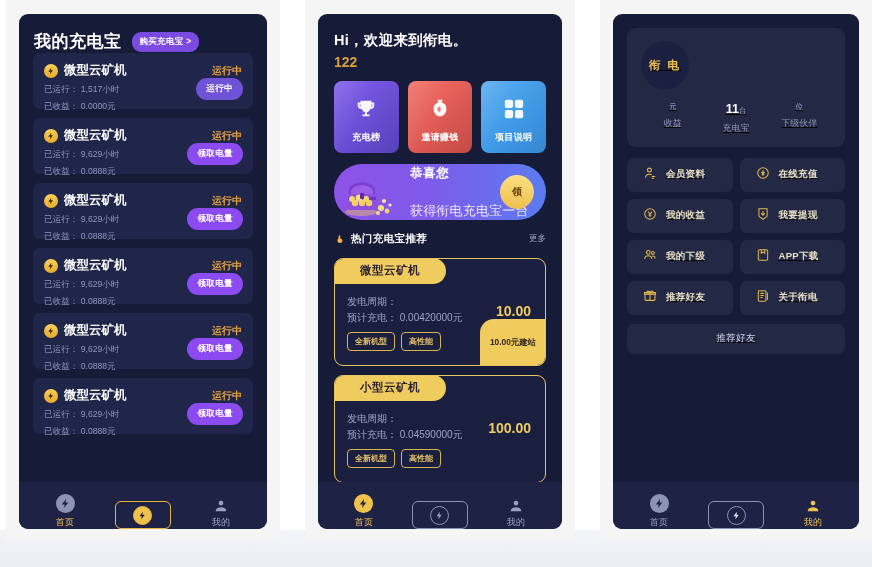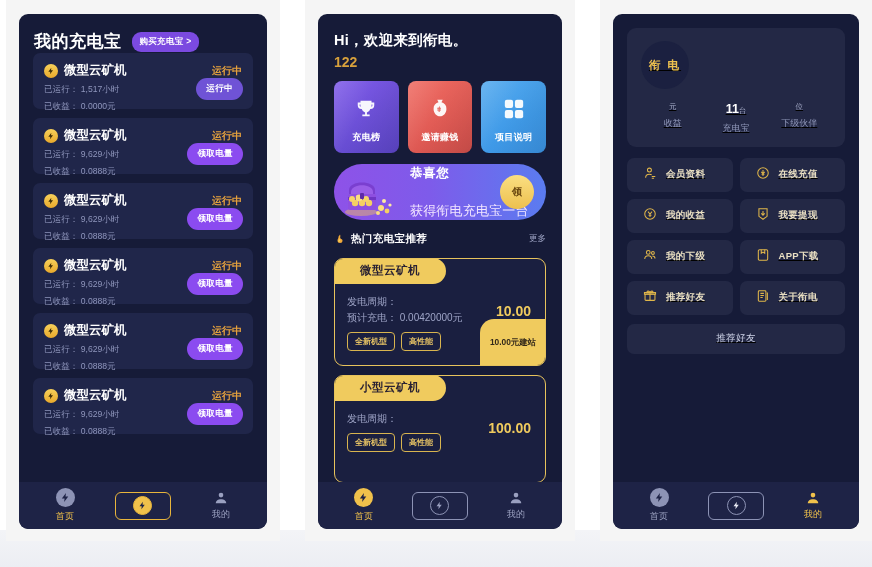--- a/index.html
+++ b/index.html
@@ -32,21 +32,21 @@
     border-radius:9px;
     position:relative;
     overflow:hidden;
     box-sizing:border-box;
   }
   
   .tabbar{
     position:absolute;left:0;right:0;bottom:0;height:47px;
     background:#1e2346;
     border-radius:0 0 9px 9px;
-    display:flex;align-items:center;justify-content:space-between;
+    display:flex;align-items:flex-end;justify-content:space-between;
     padding:0 20px;box-sizing:border-box;
   }
   .tab{display:flex;flex-direction:column;align-items:center;gap:3px;width:52px;}
   .tab .tlabel{font-size:9px;color:#9aa0c0;letter-spacing:.3px;}
   .tab.active .tlabel{color:#f0c14b;}
   .tab-center{
     width:54px;height:26px;border:1.4px solid #8d93b5;border-radius:6px;
     display:flex;align-items:center;justify-content:center;
   }
   .tab-center.gold{border-color:#e8b53c;}
@@ -425,20 +425,21 @@
                 <span class="ptag">高性能</span>
       </div>
     </div>
     <div class="pprice">10.00</div>
     <div class="prod-foot">10.00元建站</div>
   </div>
   <div class="prod">
     <div class="prod-tab">小型云矿机</div>
     <div class="prod-body">
       <div class="pline">发电周期：</div>
+      <div class="pline">预计充电： 0.04590000元</div>
       <div class="ptags">
         <span class="ptag">全新机型</span>
                 <span class="ptag">高性能</span>
       </div>
     </div>
     <div class="pprice">100.00</div>
 
   </div>
         </div>
 

